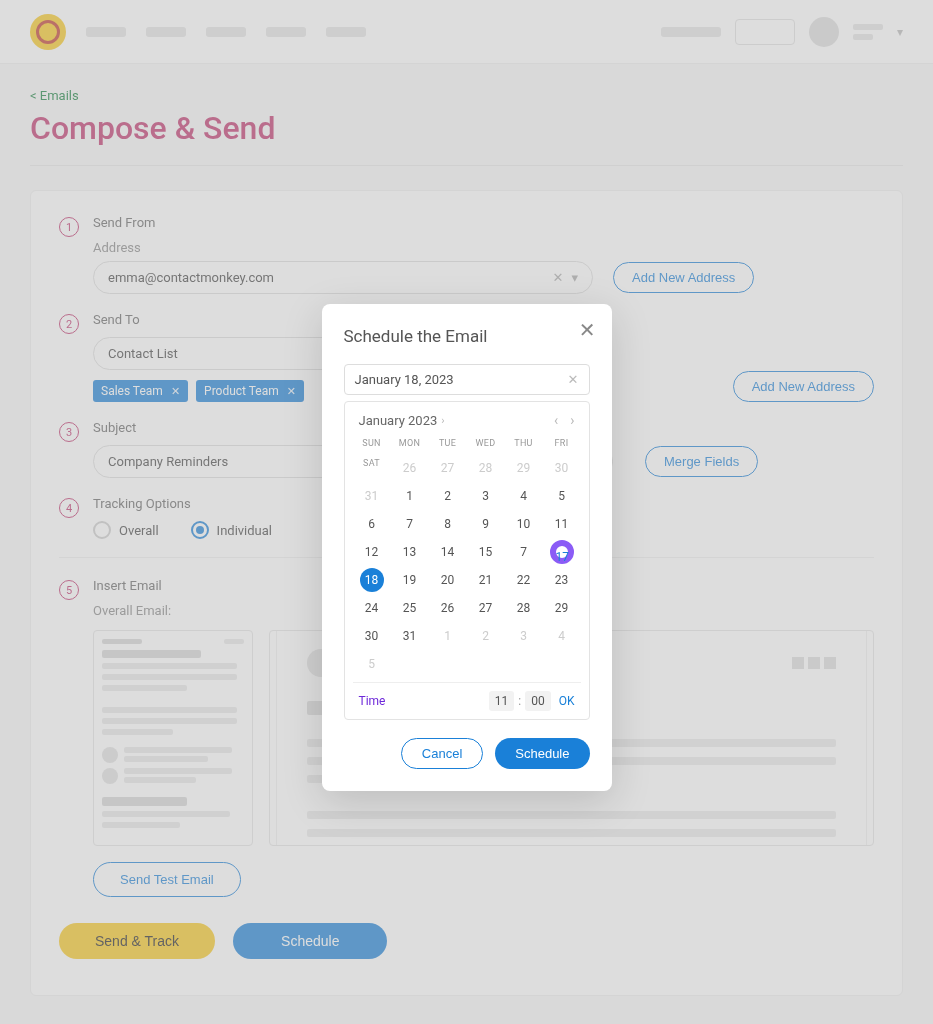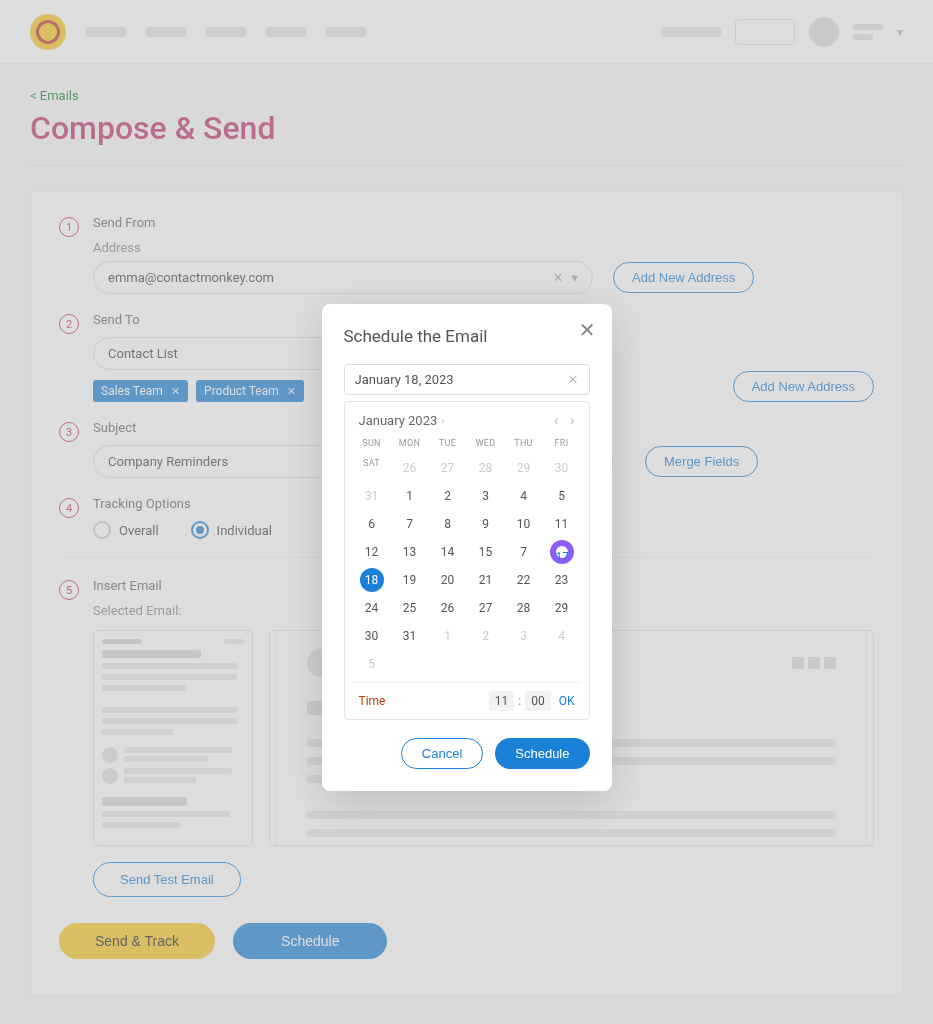--- a/index.html
+++ b/index.html
@@ -158,21 +158,21 @@
     font-size:12px; color:#555; width:24px;height:24px;line-height:24px;
     margin:0 auto; border-radius:50%; cursor:pointer;
   }
   .cal-day.muted { color:#ccc; }
   .cal-day.today { border:6px solid #8b5cf6; color:#1a80d8; line-height:22px;}
   .cal-day.selected { background:#1a80d8; color:#fff; }
   .time-row {
     display:flex; justify-content:space-between; align-items:center;
     border-top:1px solid #eee; margin-top:6px; padding:8px 6px 0;
   }
-  .time-label { font-size:12px;color:#c2410c; }
+  .time-label { font-size:12px;color:#6d28d9; }
   .time-group { display:flex;align-items:center;gap:8px;}
   .time-val {
     display:flex;align-items:center;gap:4px;
   }
   .time-num { background:#f2f2f2;padding:3px 6px;border-radius:3px;font-size:12px;color:#555;min-width:22px;text-align:center;}
   .time-colon { color:#999;font-size:12px;}
   .time-ok { color:#1a80d8;font-size:12px;cursor:pointer; }
   .modal-footer { display:flex;justify-content:flex-end;gap:12px;margin-top:18px;}
   .m-cancel { border:1px solid #1a80d8;color:#1a80d8;background:#fff;border-radius:18px;padding:7px 20px;font-size:13px;cursor:pointer;}
   .m-schedule { border:none;background:#1a80d8;color:#fff;border-radius:18px;padding:7px 20px;font-size:13px;cursor:pointer;}
@@ -292,21 +292,21 @@
         </div>
       </div>
     </div>
 
     <hr class="section-divider">
 
     <div class="step">
       <div class="step-num">5</div>
       <div class="step-body">
         <div class="step-title">Insert Email</div>
-        <div class="selected-email-label">Selected Email:</div>
+        <div class="selected-email-label">Overall Email:</div>
         <div class="previews">
           <div class="preview-small">
             <div style="display:flex;justify-content:space-between;align-items:center;margin-bottom:6px;">
               <div class="skline dk" style="width:40px;height:5px;margin:0"></div>
               <div class="skline" style="width:20px;height:5px;margin:0"></div>
             </div>
             <div class="skline dk" style="width:70%;height:8px"></div>
             <div class="skline" style="width:95%"></div>
             <div class="skline" style="width:95%"></div>
             <div class="skline" style="width:60%"></div>

